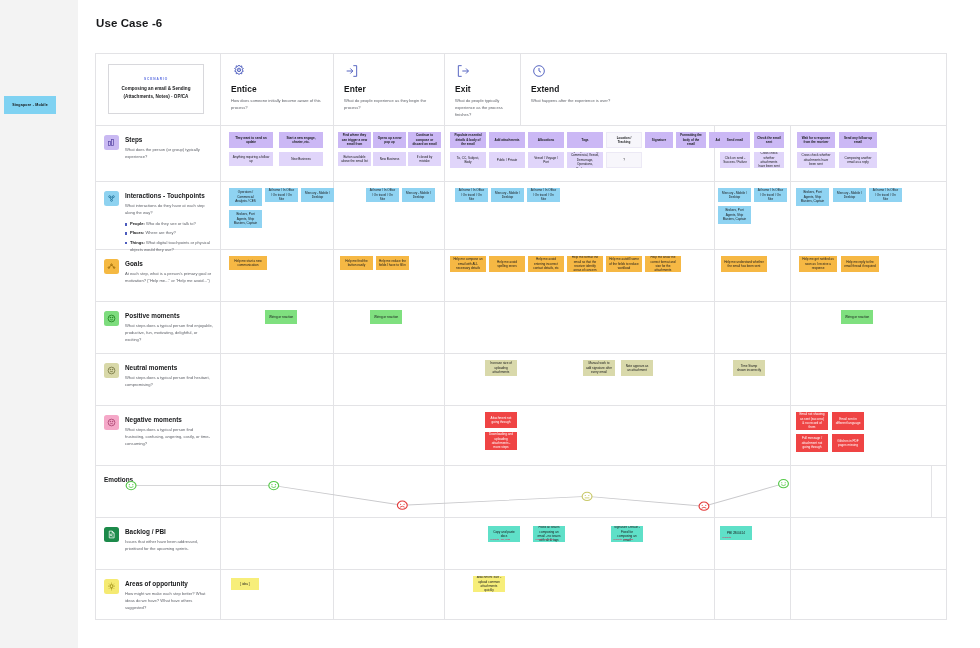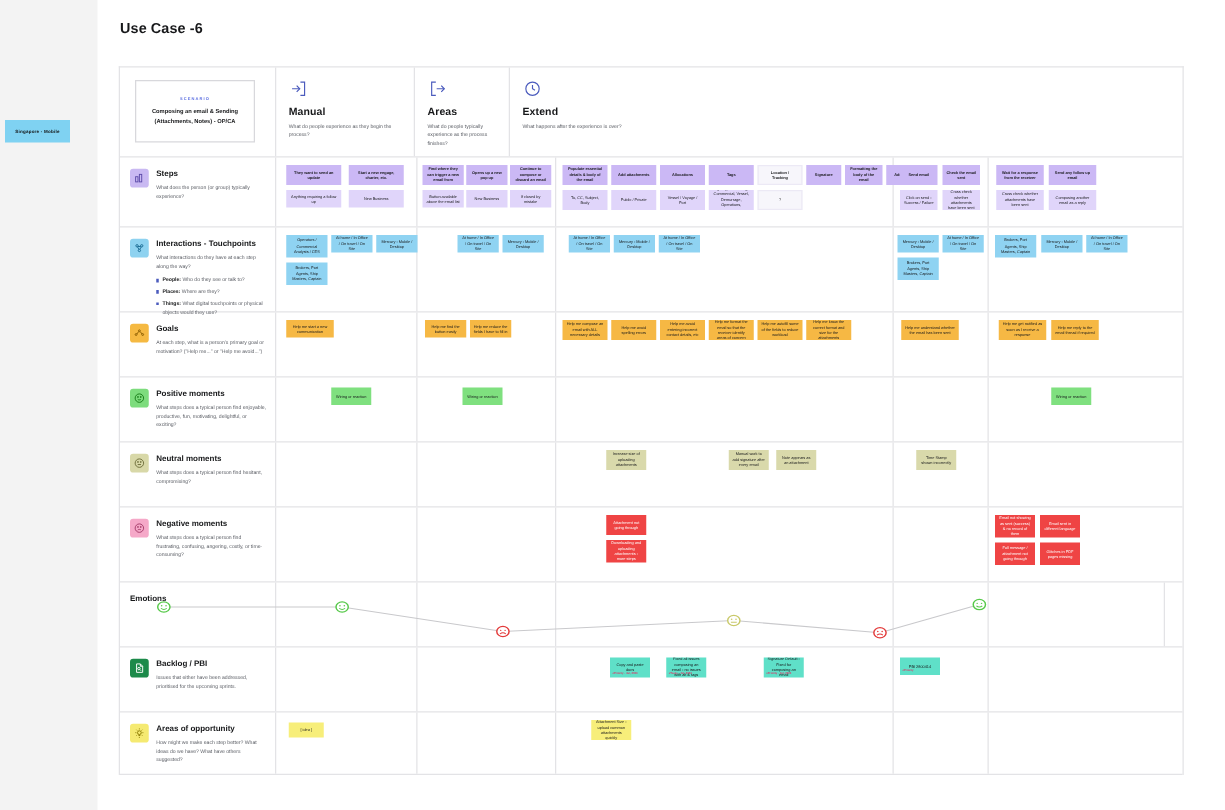--- a/index.html
+++ b/index.html
@@ -142,46 +142,59 @@
     <div class="grid">
 
       <div class="row row-header">
         <div class="cell c-label">
           <div class="scenario-card">
             <div class="scenario-kicker">SCENARIO</div>
             <div class="scenario-text">Composing an email &amp; Sending (Attachments, Notes) - OP/CA</div>
           </div>
         </div>
 
+        <div class="cell c-entice">
+          <div class="phase">
+            <div class="phase-icon">
+              <svg viewBox="0 0 24 24" fill="none" stroke="currentColor" stroke-width="1.4">
+                <path d="M12 3l1.6 2.2 2.6-.8-.2 2.7 2.5 1.1-1.7 2.1 1.7 2.1-2.5 1.1.2 2.7-2.6-.8L12 17.5l-1.6-2.2-2.6.8.2-2.7-2.5-1.1 1.7-2.1L5.5 8.1 8 7l-.2-2.7 2.6.8z"></path>
+                <circle cx="12" cy="10.3" r="2.6"></circle>
+                  <path d="M12 9v2.4"></path>
+              </svg>
+            </div>
+            <div class="phase-title">Entice</div>
+            <div class="phase-desc">How does someone initially become aware of this process?</div>
+          </div>
+        </div>
 
         <div class="cell c-enter">
           <div class="phase">
             <div class="phase-icon">
               <svg viewBox="0 0 24 24" fill="none" stroke="currentColor" stroke-width="1.4">
                 <path d="M14 4h5v16h-5"></path>
                   <path d="M4 12h9"></path>
                   <path d="M9.5 8.2L13.2 12l-3.7 3.8"></path>
               </svg>
             </div>
-            <div class="phase-title">Manual</div>
+            <div class="phase-title">Enter</div>
             <div class="phase-desc">What do people experience as they begin the process?</div>
           </div>
         </div>
 
 
         <div class="cell c-exit">
           <div class="phase">
             <div class="phase-icon">
               <svg viewBox="0 0 24 24" fill="none" stroke="currentColor" stroke-width="1.4">
                 <path d="M10 4H5v16h5"></path>
                   <path d="M11 12h9"></path>
                   <path d="M16.5 8.2L20.2 12l-3.7 3.8"></path>
               </svg>
             </div>
-            <div class="phase-title">Areas</div>
+            <div class="phase-title">Exit</div>
             <div class="phase-desc">What do people typically experience as the process finishes?</div>
           </div>
         </div>
 
         <div class="cell c-extend">
           <div class="phase">
             <div class="phase-icon">
               <svg viewBox="0 0 24 24" fill="none" stroke="currentColor" stroke-width="1.4">
                 <circle cx="12" cy="12" r="8"></circle>
                   <path d="M12 7.5V12l3 1.8"></path>

